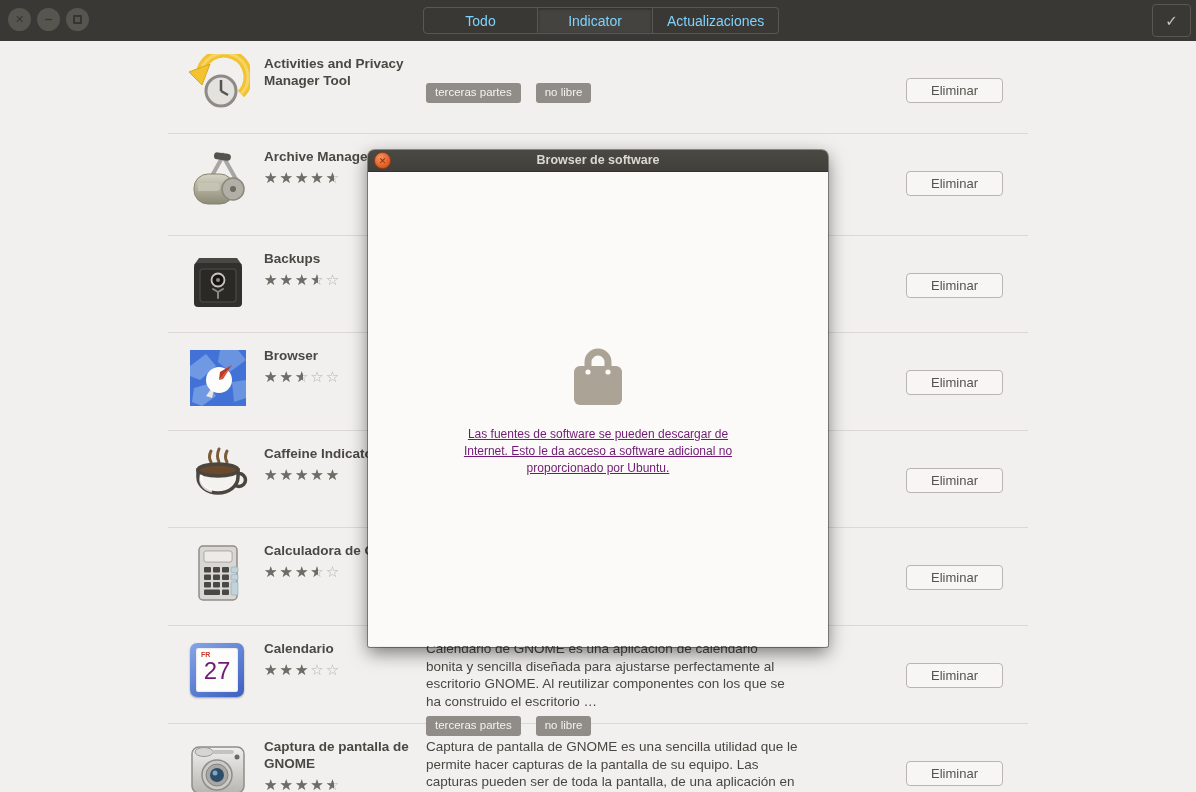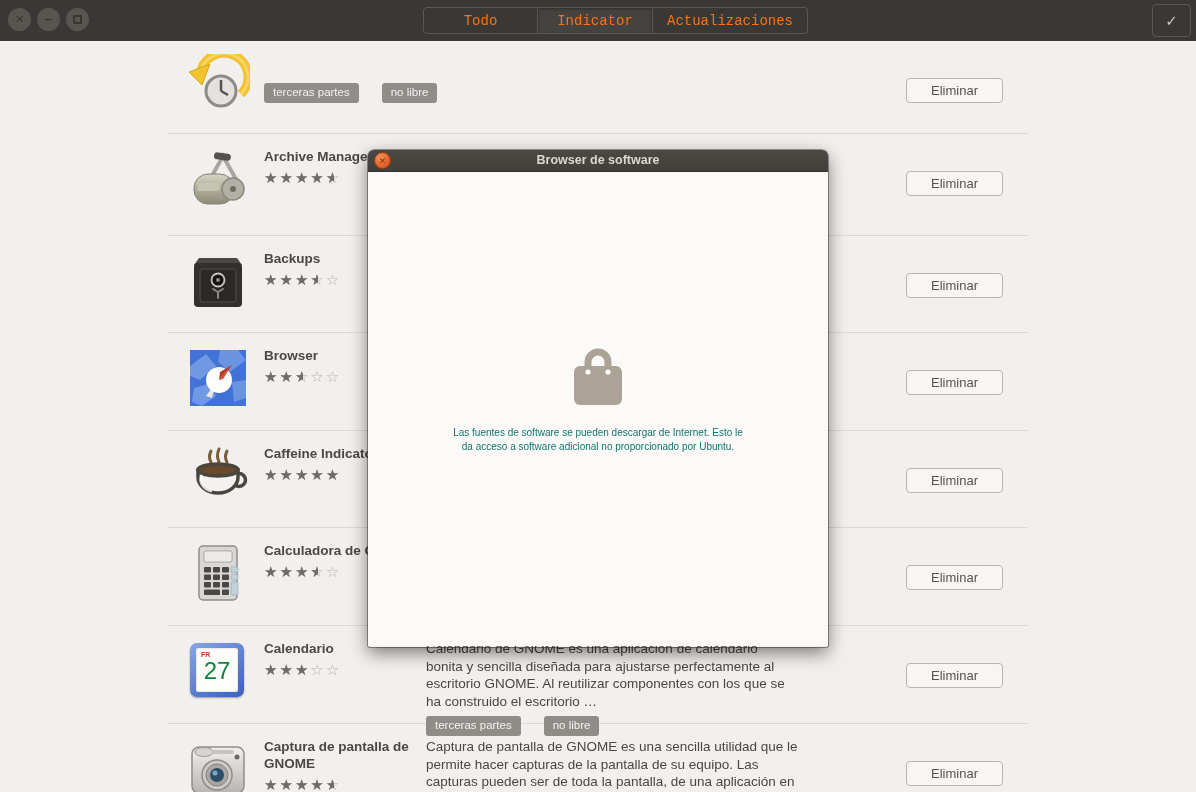--- a/index.html
+++ b/index.html
@@ -13,21 +13,21 @@
   
   .topbar { position:absolute; top:0; left:0; width:100%; height:41px; background:#3a3834; z-index:5; }
   .win-controls { position:absolute; left:8px; top:8px; display:flex; gap:6px; }
   .win-btn { width:23px; height:23px; border-radius:50%; background:#57554f; color:#37352f;
              display:flex; align-items:center; justify-content:center;
              font-family:"DejaVu Sans",sans-serif; font-size:11px; font-weight:bold; cursor:default; }
   .max-square { width:9px; height:9px; border:2px solid #37352f; border-radius:1px; }
   .tabs { position:absolute; left:423px; top:7px; display:flex; height:27px; }
   .tab { min-width:115px; padding:0 14px; border:1px solid #5a5852; border-left-width:0;
          display:flex; align-items:center; justify-content:center;
-         color:#f97316; font-size:14px; background:transparent;font-family:Liberation Mono, monospace; }
+         color:#7dd3fc; font-size:14px; background:transparent; }
   .tab:first-child { border-left-width:1px; border-radius:4px 0 0 4px; }
   .tab:last-child { border-radius:0 4px 4px 0; }
   .tab.selected { background:#454340; box-shadow:inset 0 1px 3px rgba(0,0,0,.35); }
   .check-btn { position:absolute; right:5px; top:4px; width:39px; height:33px;
                border:1px solid #5a5852; border-radius:4px; background:transparent;
                color:#cbc7c0; font-family:"DejaVu Sans",sans-serif; font-size:15px; font-weight:bold;
                display:flex; align-items:center; justify-content:center; }
   
   .list { position:absolute; top:41px; left:168px; width:860px; }
   .row { position:relative; display:flex; padding:13px 0 0 18px; border-bottom:1px solid #dcd9d5; }
@@ -36,46 +36,46 @@
   .icon-box { width:64px; height:64px; flex:none; margin-right:14px; }
   .title-col { width:152px; flex:none; margin-right:10px; padding-top:2px; }
   .app-name { font-weight:bold; font-size:13.5px; color:#4a4843; line-height:1.25; }
   .stars { position:relative; display:inline-block; margin-top:5px; line-height:1;
            font-family:"DejaVu Sans",sans-serif; font-size:15px; letter-spacing:2px; color:#b5b2ac; }
   .s-fill { position:absolute; left:0; top:0; overflow:hidden; white-space:nowrap; color:#6e6c66; }
   .pill { display:inline-block; background:#908d88; color:#f4f2ef; font-size:11.5px;
           padding:2px 9px 3px; border-radius:3px; white-space:nowrap; }
   .title-col .pill { margin-top:8px; }
   .desc-col { width:372px; font-size:13.5px; color:#494742; line-height:1.31; padding-top:1px; }
-  .tags-row { display:flex; gap:23px; margin-top:5px; }
+  .tags-row { display:flex; gap:15px; margin-top:5px; }
   .tags-row.lower { margin-top:28px; }
   .action { position:absolute; right:25px; top:37px;padding-left:19px; }
   .btn { width:97px; height:25px; background:#f7f6f4; border:1px solid #b9b5b0; border-radius:4px;
          font-family:"Liberation Sans",sans-serif; font-size:13px; color:#55534e; }
   
   .dialog { position:absolute; left:368px; top:150px; width:460px; height:497px; z-index:10;
             border-radius:7px 7px 2px 2px; box-shadow:0 6px 18px rgba(0,0,0,.5), 0 0 0 1px rgba(50,48,44,.45); }
   .dialog-titlebar { height:22px; background:linear-gradient(#4b4944,#413f3a); border-radius:6px 6px 0 0;
                      position:relative; border-bottom:1px solid #33312d; }
   .dialog-title { text-align:center; line-height:21px; color:#dbd7d1; font-weight:bold; font-size:12.5px; }
   .dialog-close { position:absolute; left:6px; top:2px; width:17px; height:17px; border-radius:50%;
                   background:radial-gradient(circle at 35% 30%, #f6925f, #e05a20 70%);
                   border:1px solid #a03c10; color:#8a2f08; font-family:"DejaVu Sans",sans-serif;
                   font-size:9px; font-weight:bold; display:flex; align-items:center; justify-content:center; }
   .dialog-body { height:474px; background:#fbfaf8; display:flex; flex-direction:column; align-items:center; }
   .bag-wrap { margin-top:170px; }
-  .dialog-msg { margin-top:20px; width:296px; text-align:center; color:#0f766e;
-                font-size:10px; line-height:1.43; }
+  .dialog-msg { margin-top:20px; width:296px; text-align:center; color:#701a75;
+                font-size:12px; line-height:1.43;text-decoration:underline; }
   
   .cal { width:54px; height:54px; margin:4px; border-radius:7px; position:relative;
          background:linear-gradient(145deg,#86a6e6,#3a5fc2); box-shadow:0 1px 2px rgba(0,0,0,.35); }
   .cal-page { position:absolute; left:6px; top:5px; right:6px; bottom:5px; background:#fdfdfc;
               border-radius:2px; box-shadow:inset 0 0 2px rgba(0,0,0,.25); }
   .cal-day { position:absolute; left:0; right:0; top:9px; text-align:center;
-             font-size:24px; color:#15803d; font-family:"Liberation Sans",sans-serif; }
+             font-size:24px; color:#701a75; font-family:"Liberation Sans",sans-serif; }
   .cal-wd { position:absolute; left:5px; top:3px; font-size:7px; font-weight:bold; color:#c0392b; }
   svg { display:block; }
 </style>
 </head>
 <body>
 
 <div class="topbar">
   <div class="win-controls">
     <div class="win-btn">
       <span>✕</span>
@@ -102,20 +102,23 @@
   <div class="row row1">
     <div class="icon-box">
       <svg width="64" height="64" viewBox="0 0 64 64">
         <circle cx="35" cy="37" r="15" fill="#e4e2de" stroke="#8e8b86" stroke-width="3"></circle>
         <line x1="35" y1="37" x2="35" y2="26" stroke="#55534e" stroke-width="2.5"></line>
         <line x1="35" y1="37" x2="42" y2="41" stroke="#55534e" stroke-width="2.5"></line>
         <path d="M55,40 A24,24 0 1 0 14,22" fill="none" stroke="#f2c230" stroke-width="9"></path>
         <path d="M55,40 A24,24 0 1 0 14,22" fill="none" stroke="#f8dd7a" stroke-width="3" opacity="0.7"></path>
         <polygon points="3,18 24,10 16,31" fill="#f2c230" stroke="#d9a815" stroke-width="1"></polygon>
       </svg>
+    </div>
+    <div class="title-col">
+      <div class="app-name">Activities and Privacy Manager Tool</div>
     </div>
     <div class="desc-col">
       <div class="tags-row lower">
         <span class="pill">terceras partes</span>
         <span class="pill">no libre</span>
       </div>
     </div>
     <div class="action"><button class="btn">Eliminar</button></div>
   </div>
 

